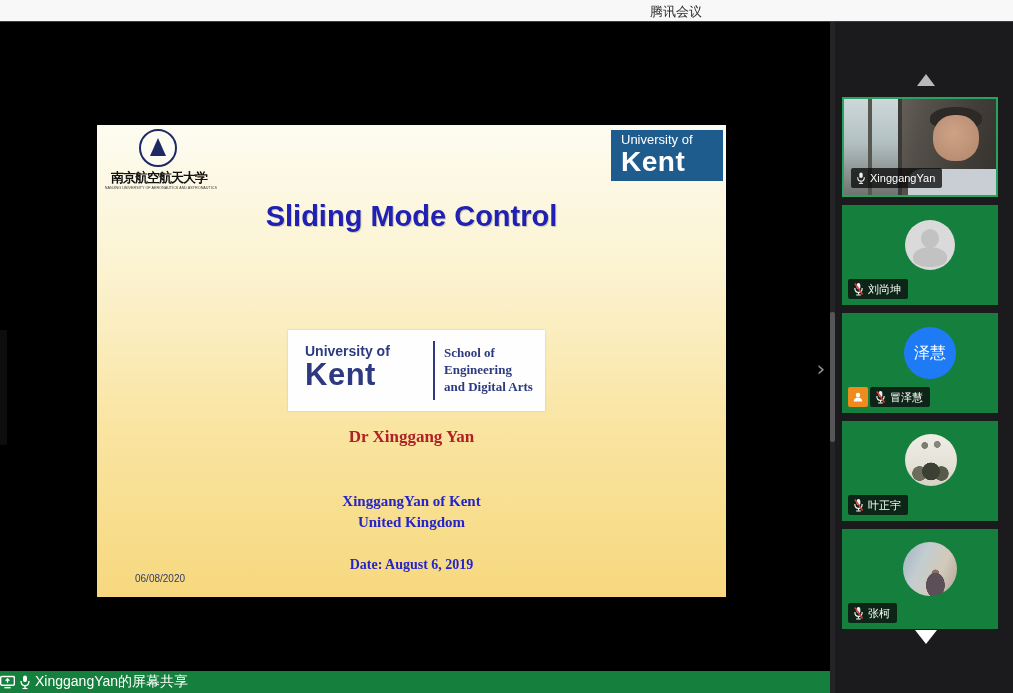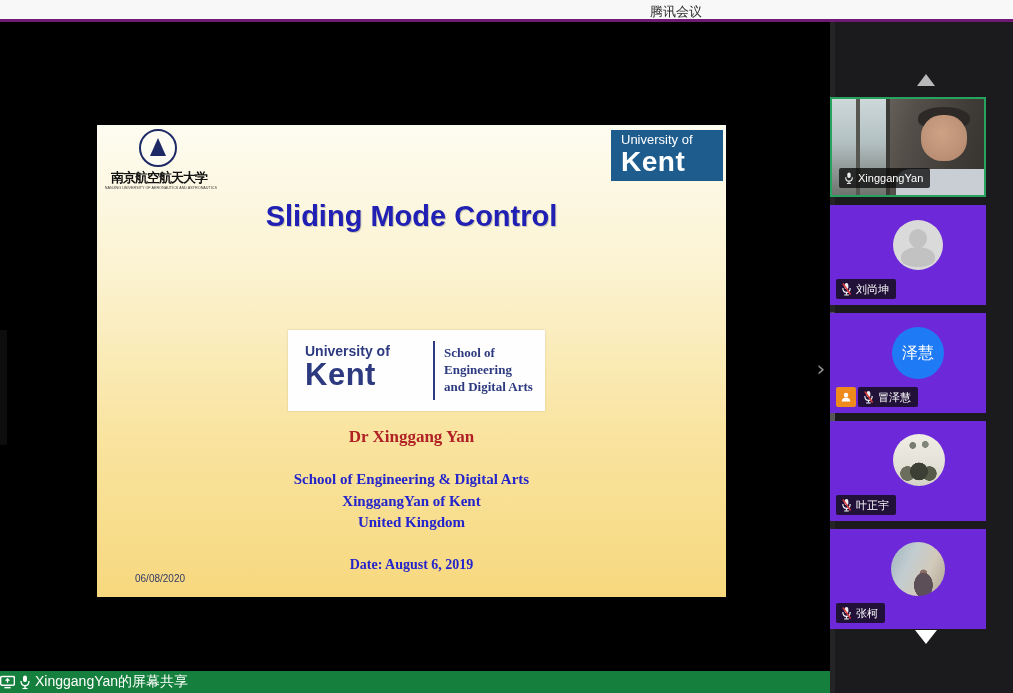--- a/index.html
+++ b/index.html
@@ -1,21 +1,21 @@
 <!DOCTYPE html>
 <html><head>
 <meta charset="utf-8">
 <style>
   * { margin:0; padding:0; box-sizing:border-box; }
   html,body { width:1013px; height:693px; overflow:hidden; background:#000; }
   body { font-family:"Liberation Sans", sans-serif; }
   #app { position:relative; width:1013px; height:693px; background:#000; }
 
   
-  .titlebar { position:absolute; left:0; top:0; width:1013px; height:22px; background:#f8f8f8; border-bottom:3px solid #701a75; }
+  .titlebar { position:absolute; left:0; top:0; width:1013px; height:22px; background:#f8f8f8; border-bottom:1px solid #701a75; }
   .titlebar-text { position:absolute; left:650px; top:3px; font-size:13px; color:#2b2b2b; }
 
   
   .main-area { position:absolute; left:0; top:22px; width:830px; height:671px; background:#000; }
 
   .left-edge-hint { position:absolute; left:0; top:308px; width:7px; height:115px; background:#0d0d0d; }
 
   .sidebar-collapse { position:absolute; left:810px; top:326px; width:22px; height:42px; color:#8f8f8f;
     font-size:22px; line-height:42px; text-align:center; cursor:pointer; font-family:"DejaVu Sans", sans-serif; }
 
@@ -67,21 +67,21 @@
   
   .sidebar { position:absolute; left:830px; top:22px; width:183px; height:671px; background:#1b1b1d; }
   .sb-scroll-track { position:absolute; left:0; top:0; width:5px; height:671px; background:#242426; }
   .sb-scroll-thumb { position:absolute; left:0; top:290px; width:5px; height:130px; background:#565658; border-radius:2px; }
 
   .scroll-up { position:absolute; left:87px; top:52px; width:0; height:0; cursor:pointer;
     border-left:9px solid transparent; border-right:9px solid transparent; border-bottom:12px solid #b9b9b9; }
   .scroll-down { position:absolute; left:85px; top:608px; width:0; height:0; cursor:pointer;
     border-left:11px solid transparent; border-right:11px solid transparent; border-top:14px solid #ffffff; }
 
-  .tile { position:absolute; left:0; width:156px; height:100px; background:#6d28d9; overflow:hidden; }
+  .tile { position:absolute; left:12px; width:156px; height:100px; background:#15803d; overflow:hidden; }
   .tile1 { top:75px; border:2px solid #27a35f; }
   .tile2 { top:183px; } .tile3 { top:291px; } .tile4 { top:399px; } .tile5 { top:507px; }
 
   
   .v-bg { position:absolute; inset:0; background:linear-gradient(105deg,#8e9997 0%,#6e6a63 22%,#544f49 48%,#403c37 78%,#35322e 100%); }
   .v-window { position:absolute; left:0; top:0; width:58px; height:100%;
     background:linear-gradient(180deg,#cdd8d9 0%,#b3c0c2 45%,#6f736e 100%); border-right:4px solid #3c3a36; }
   .v-window-bar { position:absolute; left:24px; top:0; width:4px; height:100%; background:#575752; }
   .v-hair { position:absolute; left:86px; top:8px; width:52px; height:22px; background:#2d2926; border-radius:50% 50% 40% 40%; }
   .v-face { position:absolute; left:89px; top:16px; width:46px; height:46px; background:radial-gradient(circle at 45% 40%, #cda285 0%, #b98d72 75%); border-radius:46%; }
@@ -155,21 +155,20 @@
         </div>
         <div class="dept-divider"></div>
         <div class="dept-text">
           <div>School of</div>
           <div>Engineering</div>
           <div>and Digital Arts</div>
         </div>
       </div>
 
       <div class="presenter">Dr Xinggang Yan</div>
-      <div class="affil affil1">School of Engineering &amp; Digital Arts</div>
       <div class="affil affil2">XinggangYan of Kent</div>
       <div class="affil affil3">United Kingdom</div>
       <div class="date-line">Date: August 6, 2019</div>
       <div class="footer-date">06/08/2020</div>
     </div>
 
     <div class="sidebar-collapse">›</div>
 
     <div class="statusbar">
       <span class="sb-icon">

